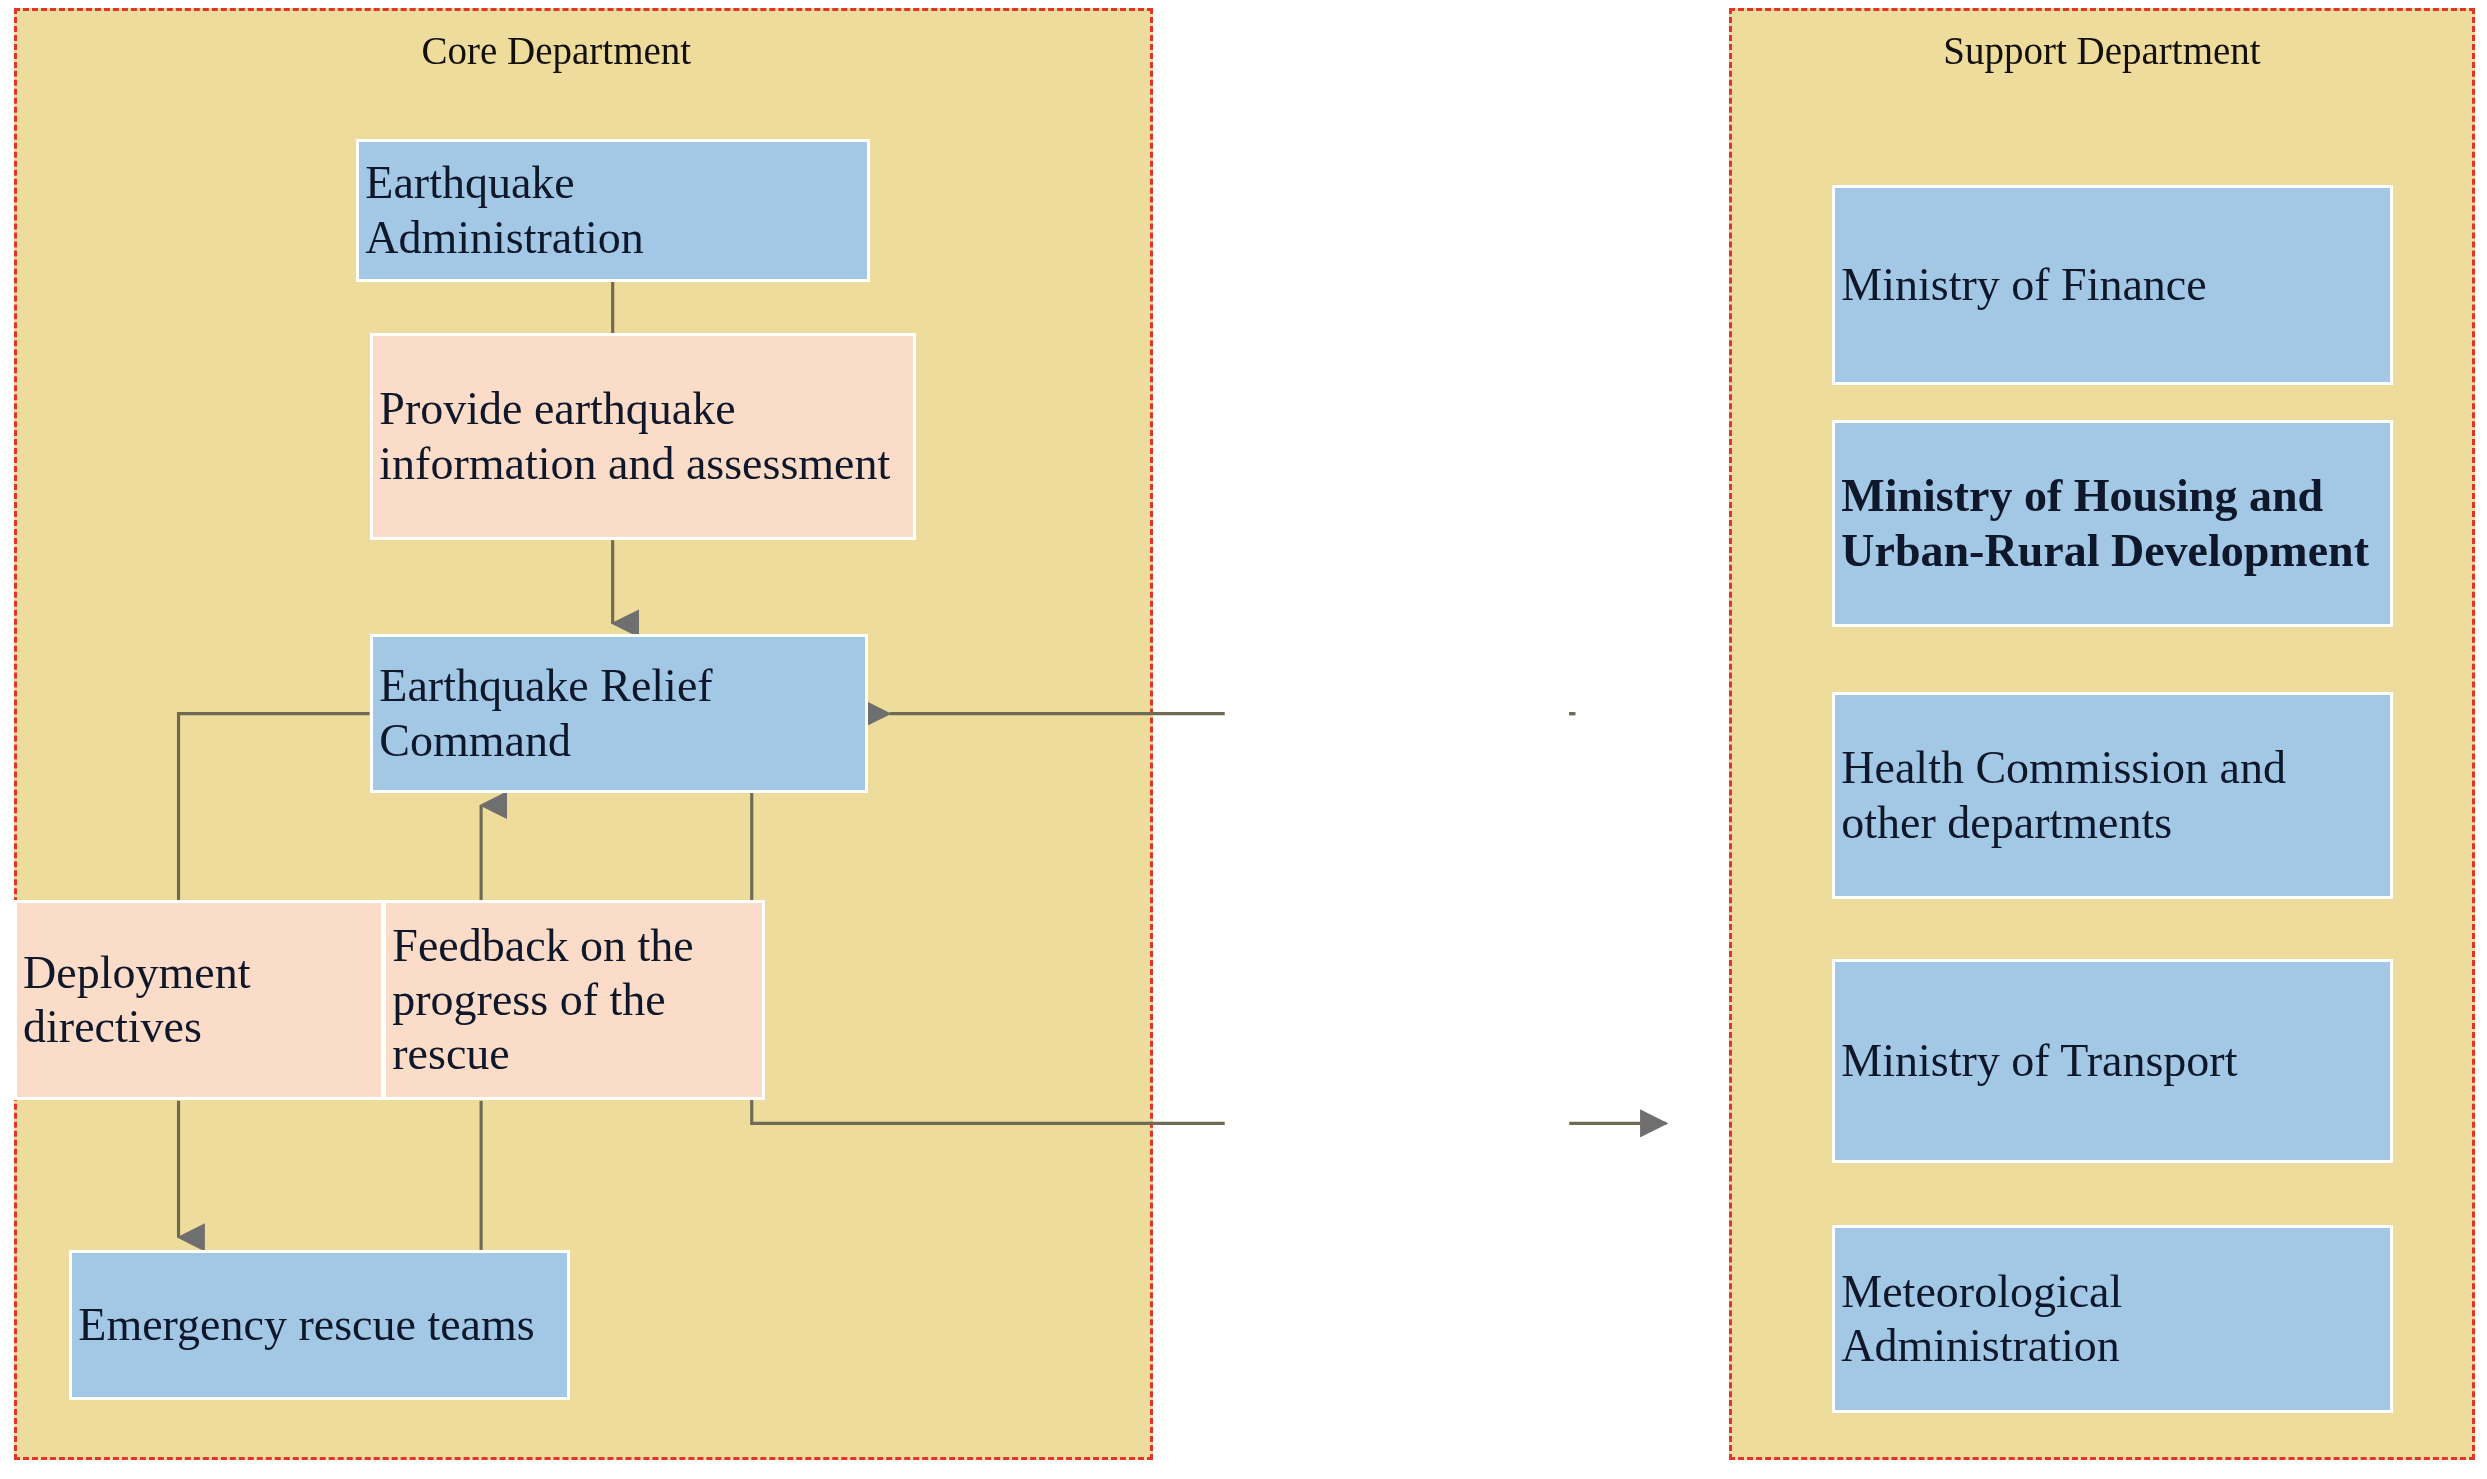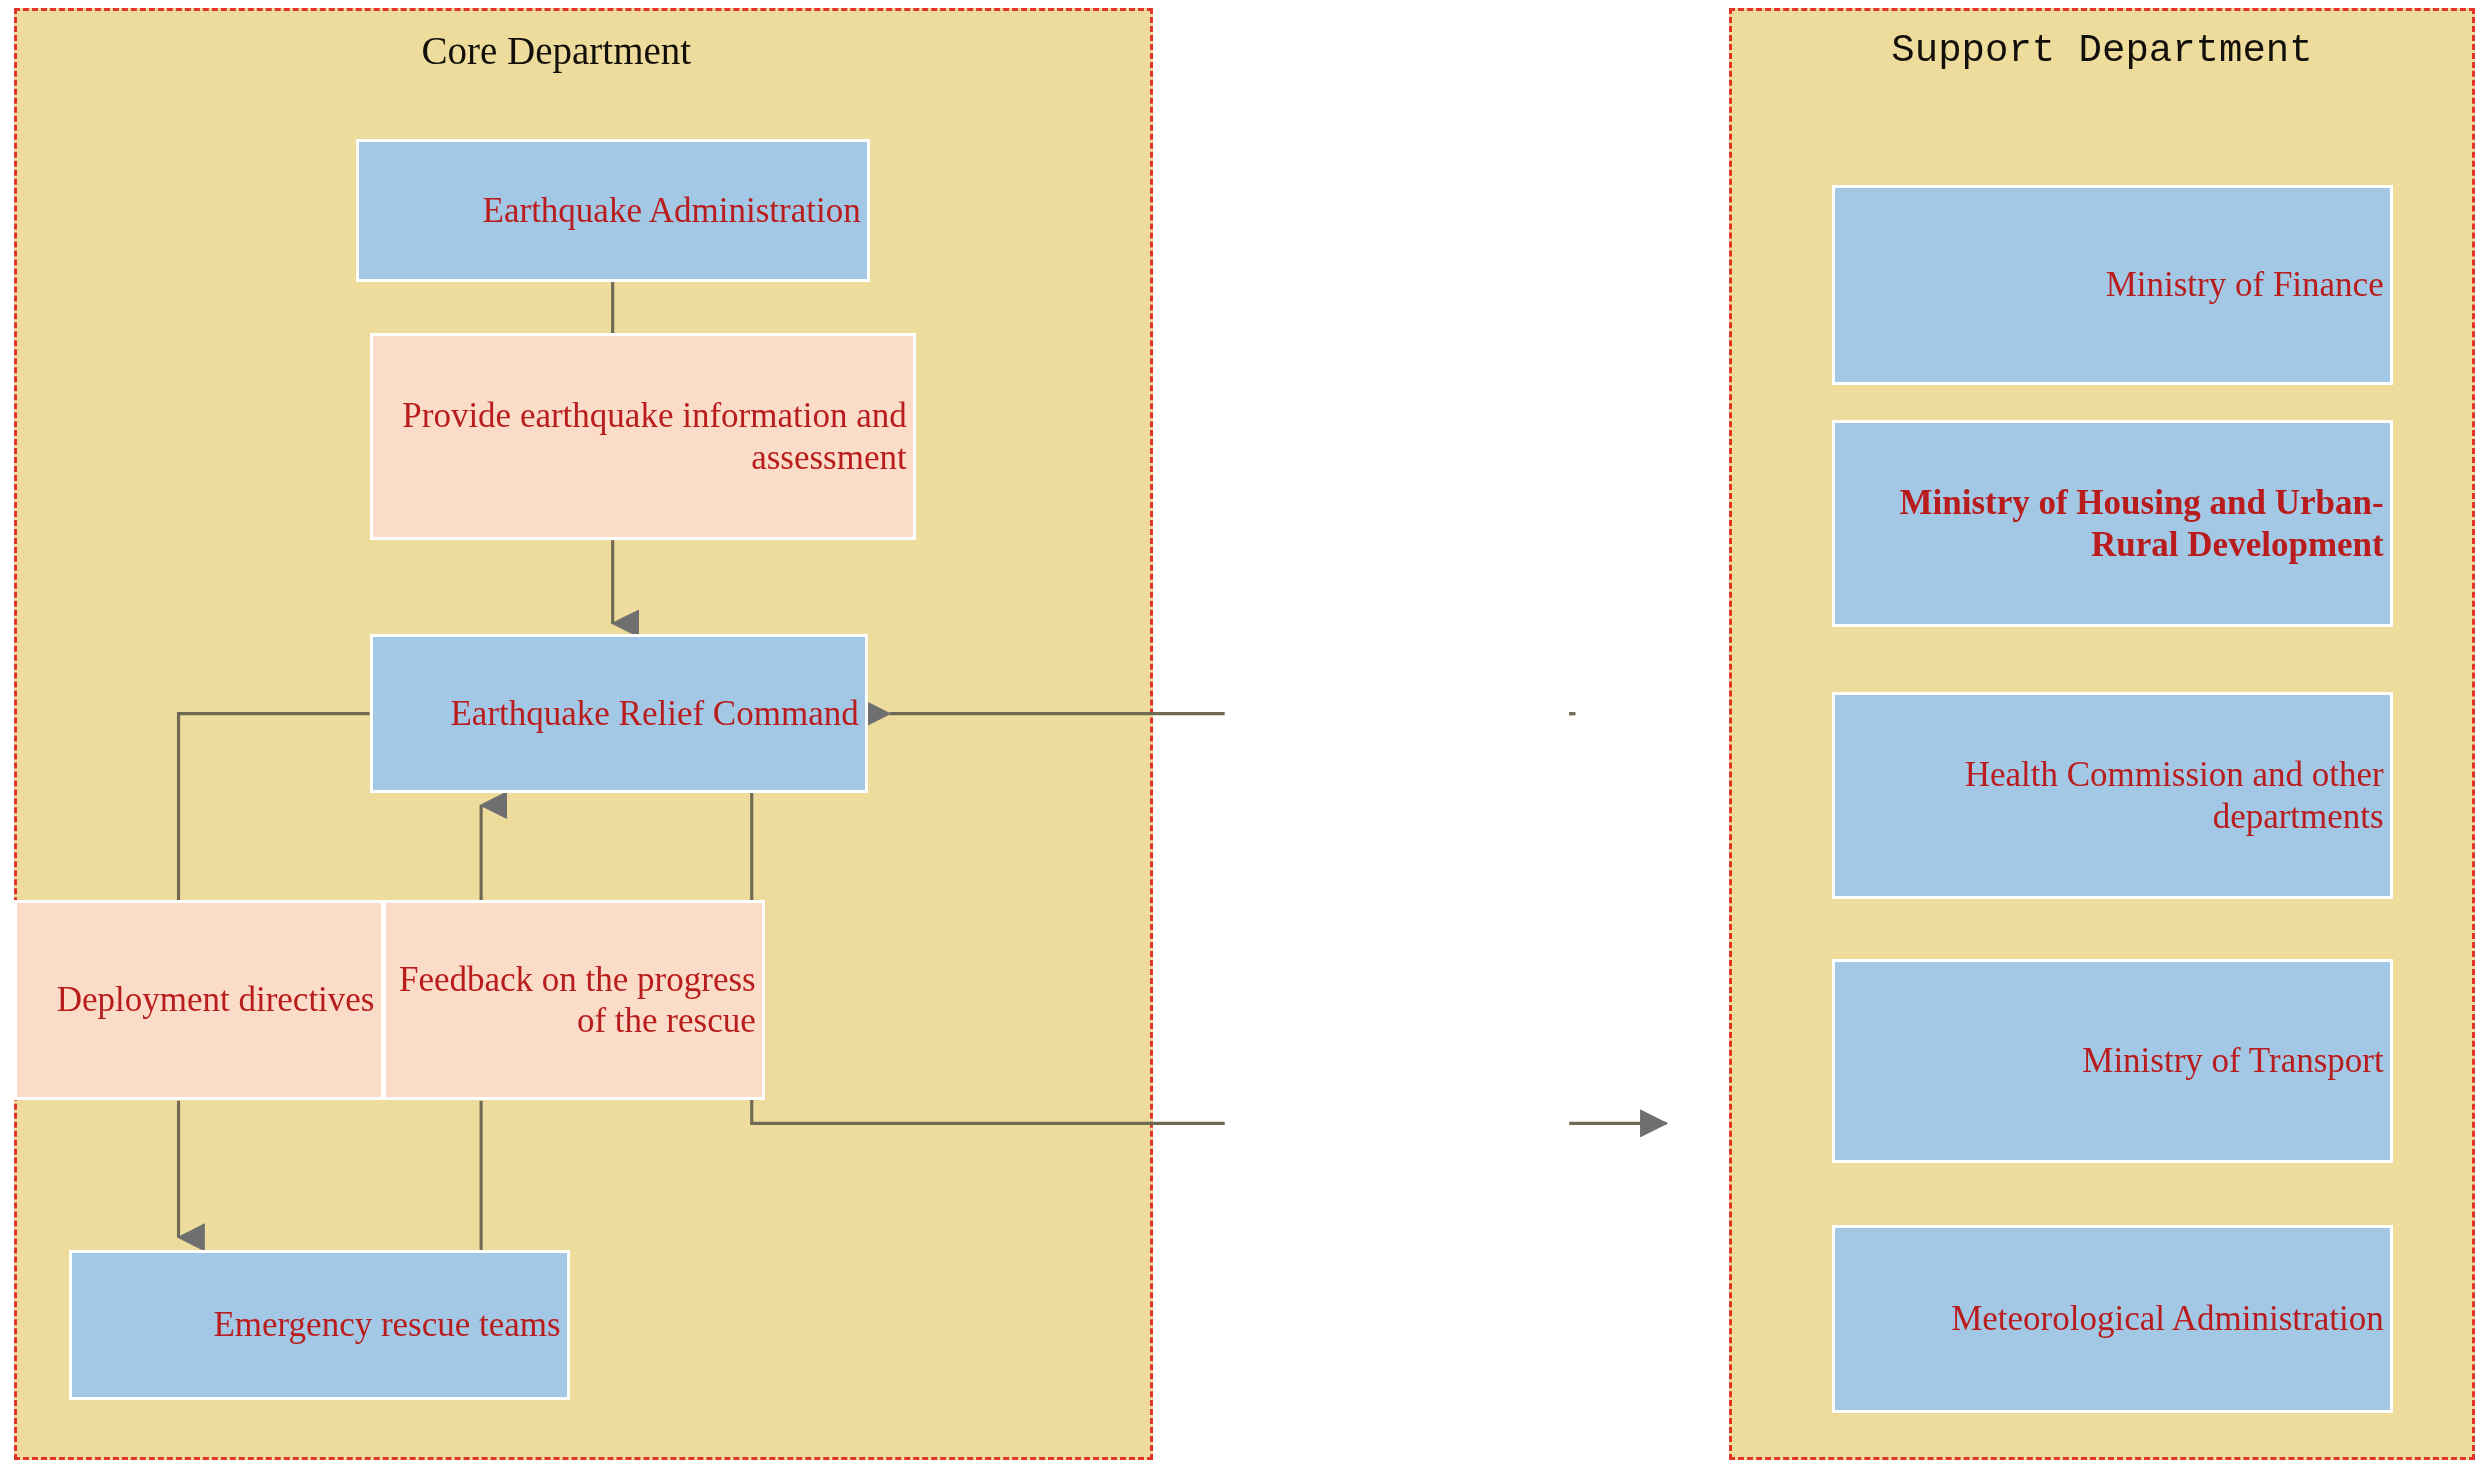--- a/index.html
+++ b/index.html
@@ -1,37 +1,37 @@
 <!DOCTYPE html>
 <html style="font-size:10px"><head>
 <meta charset="utf-8">
 <style>
   html,body{margin:0;padding:0;background:#fff;}
   body{width:2487px;height:1480px;font-family:"Liberation Serif",serif;overflow:hidden;}
   #stage{position:relative;width:2487px;height:1480px;background:#ffffff;}
   svg.layer{position:absolute;left:0;top:0;width:2487px;height:1480px;}
   .panel{position:absolute;background:#EDDC9B;border:3.1px dashed #E2342B;box-sizing:border-box;}
   .panel-title{position:absolute;width:100%;text-align:center;color:#13100B;font-size:39px;line-height:1.1;}
-  .node{position:absolute;box-sizing:border-box;display:flex;align-items:center;justify-content:center;text-align:right;color:#b91c1c;font-size:35px;line-height:1.18;padding:2.5px 6.3px;border:3.8px solid #FFFFFF;}
+  .node{position:absolute;box-sizing:border-box;display:flex;align-items:center;justify-content:center;text-align:left;color:#0f172a;font-size:46px;line-height:1.18;padding:2.5px 6.3px;border:3.8px solid #FFFFFF;}
   .node.blue{background:#A3C8E5;}
   .node.peach{background:#FBDCC8;}
   .node span{display:block;width:100%;}
 </style>
 </head>
 <body>
 
 <div id="stage">
 
   <div class="panel" style="left:13.8px;top:7.5px;width:1139px;height:1452px;">
   </div>
   <div class="panel-title" style="left:13.8px;top:30px;width:1085px;">Core Department</div>
 
   <div class="panel" style="left:1729px;top:7.5px;width:746px;height:1452px;">
   </div>
-  <div class="panel-title" style="left:1729px;top:30px;width:746px;font-family:Liberation Mono, monospace;">Support Department</div>
+  <div class="panel-title" style="left:1729px;top:30px;width:746px;">Support Department</div>
 
   <svg class="layer" viewBox="0 0 3970 2362">
     <defs>
       <marker id="ah-down" markerWidth="9" markerHeight="9" refX="4.5" refY="8.4" orient="auto" markerUnits="strokeWidth">
         <path d="M0,0 L9,0 L4.5,9 Z" fill="#6F6F6F"></path>
       </marker>
       <marker id="ah-up" markerWidth="9" markerHeight="9" refX="4.5" refY="0.6" orient="auto" markerUnits="strokeWidth">
         <path d="M0,9 L9,9 L4.5,0 Z" fill="#6F6F6F"></path>
       </marker>
       <marker id="ah-left" markerWidth="9" markerHeight="9" refX="0.6" refY="4.5" orient="auto" markerUnits="strokeWidth">

